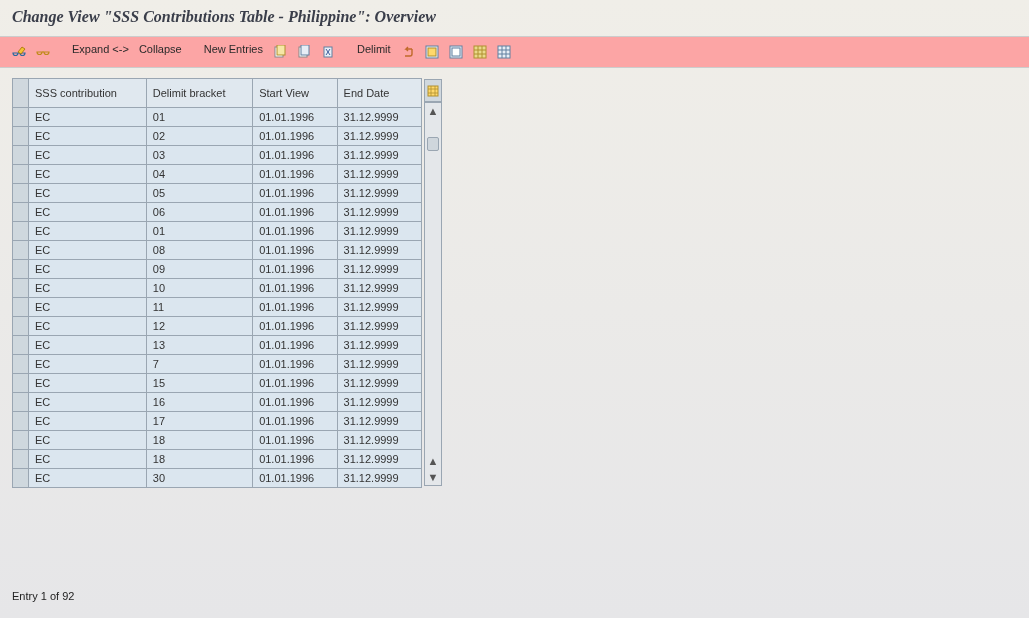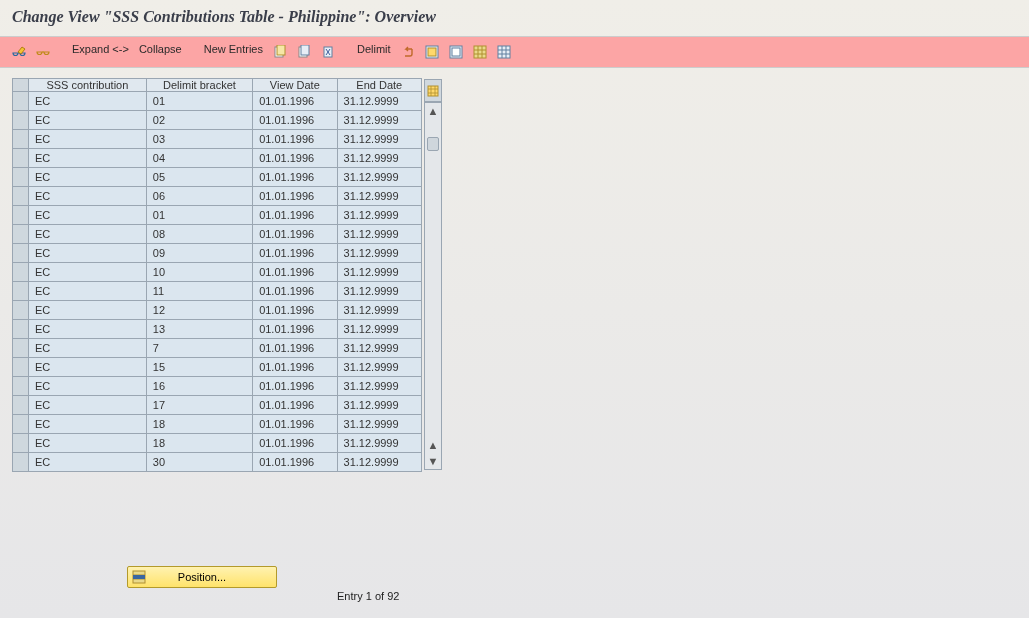--- a/index.html
+++ b/index.html
@@ -52,22 +52,22 @@
     .sap-table {
       border-collapse: collapse;
       width: 410px;
       background: #d6e2ec;
       border: 1px solid #9aa6b2;
     }
     .sap-table th {
       background: #e0e8ef;
       color: #333;
       font-weight: normal;
-      text-align: center;
-      padding: 0 6px;
+      text-align: left;
+      padding: 8px 6px;
       border: 1px solid #9aa6b2;
       font-size: 11px;
     }
     .sap-table th.corner {
       width: 16px;
       background: #d0d8de;
     }
     .sap-table td {
       padding: 3px 6px;
       border: 1px solid #9aa6b2;
@@ -217,21 +217,21 @@
   </span>
 </div>
 
 <div class="table-wrap">
   <table class="sap-table">
     <thead>
       <tr>
         <th class="corner"></th>
         <th>SSS contribution</th>
         <th>Delimit bracket</th>
-        <th>View Date</th>
+        <th>Start View</th>
         <th>End Date</th>
       </tr>
     </thead>
     <tbody id="table-body">
         <tr>
           <td class="row-selector"></td>
           <td>EC</td>
           <td>01</td>
           <td>01.01.1996</td>
           <td>31.12.9999</td>
@@ -381,24 +381,14 @@
     <div class="arrow">▲</div>
     <div class="track">
       <div class="thumb"></div>
     </div>
     <div class="arrow" style="margin-top:auto">▲</div>
     <div class="arrow">▼</div>
   </div>
 </div>
 
 <div class="footer-bar">
-  <div class="position-btn">
-    <span class="pbtn-icon">
-      <svg width="14" height="14">
-          <rect x="1" y="1" width="12" height="12" fill="#e9d98a" stroke="#b09030"></rect>
-          <path d="M1 5h12M1 9h12" stroke="#b09030"></path>
-          <rect x="1" y="5" width="12" height="4" fill="#3a66a0"></rect>
-        </svg>
-    </span>
-    <span>Position...</span>
-  </div>
   <span class="entry-text">Entry 1 of 92</span>
 </div>
 
 </body></html>

